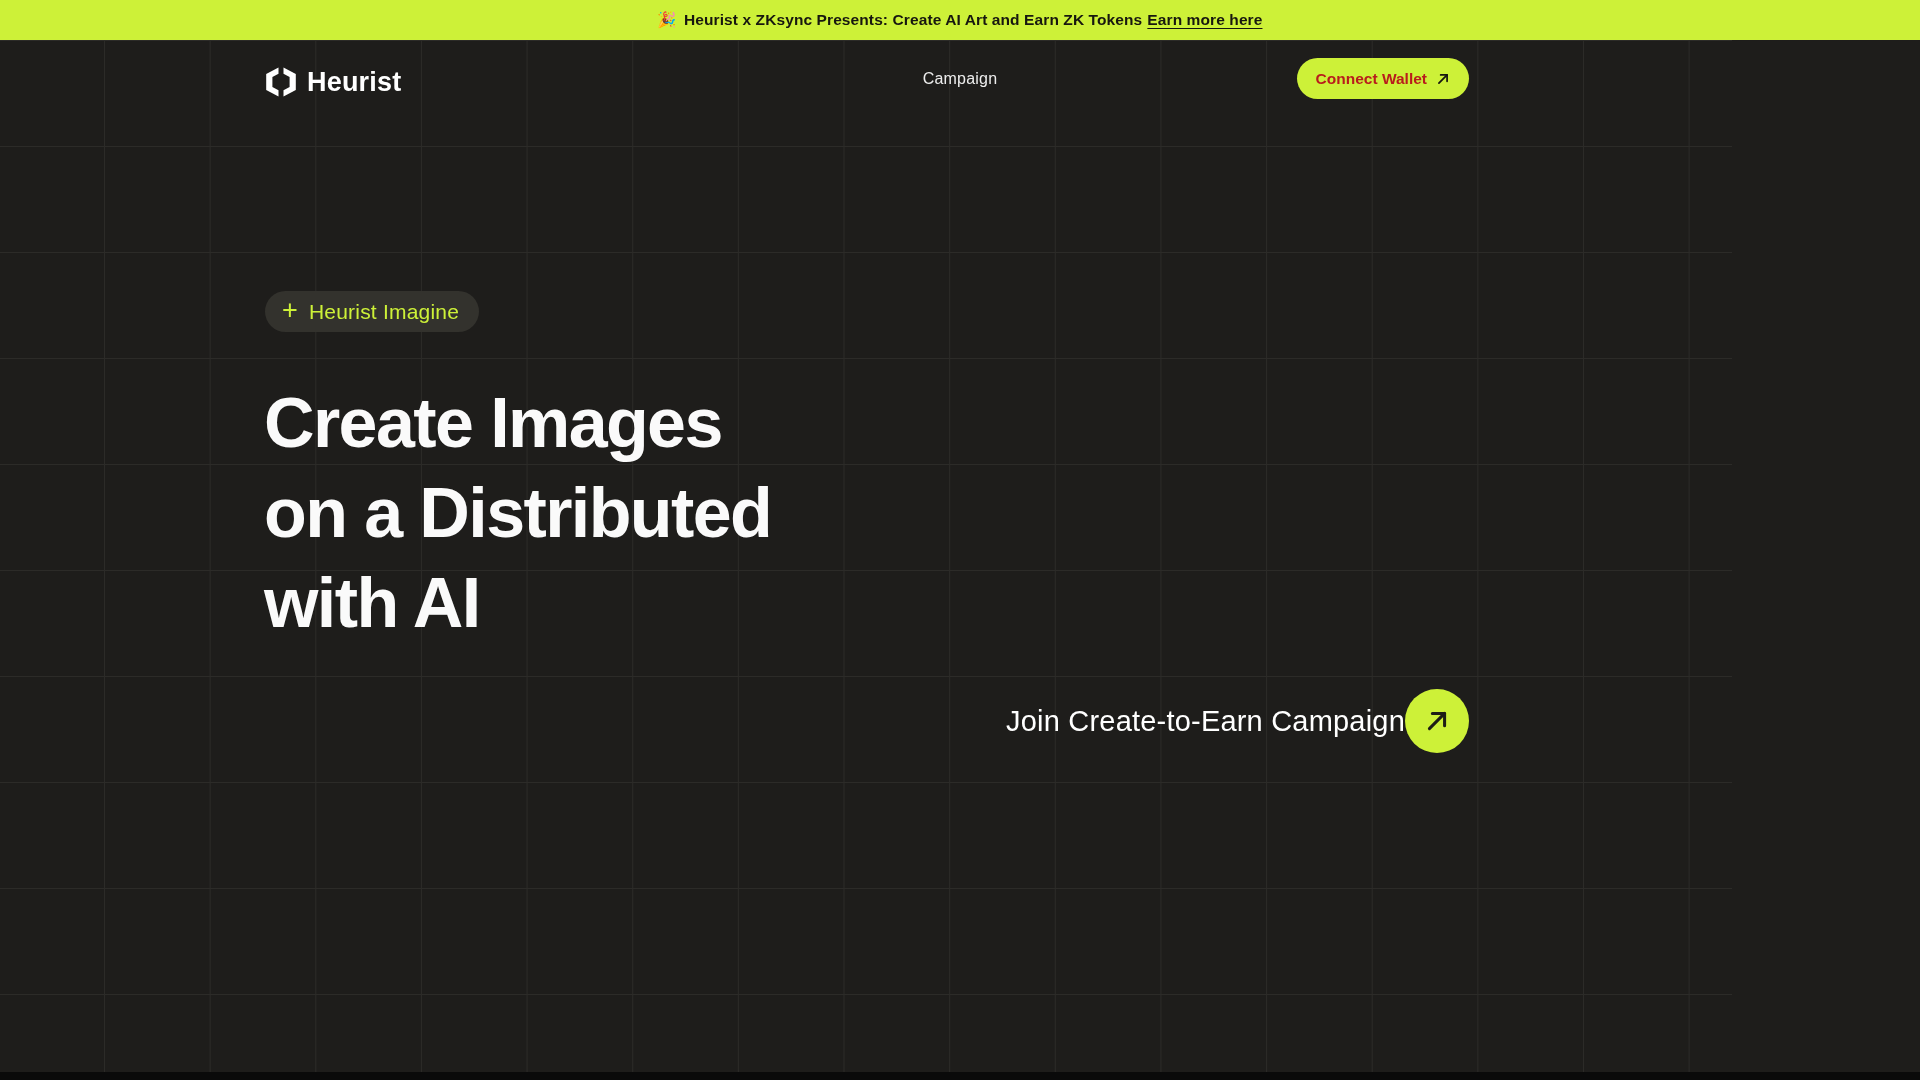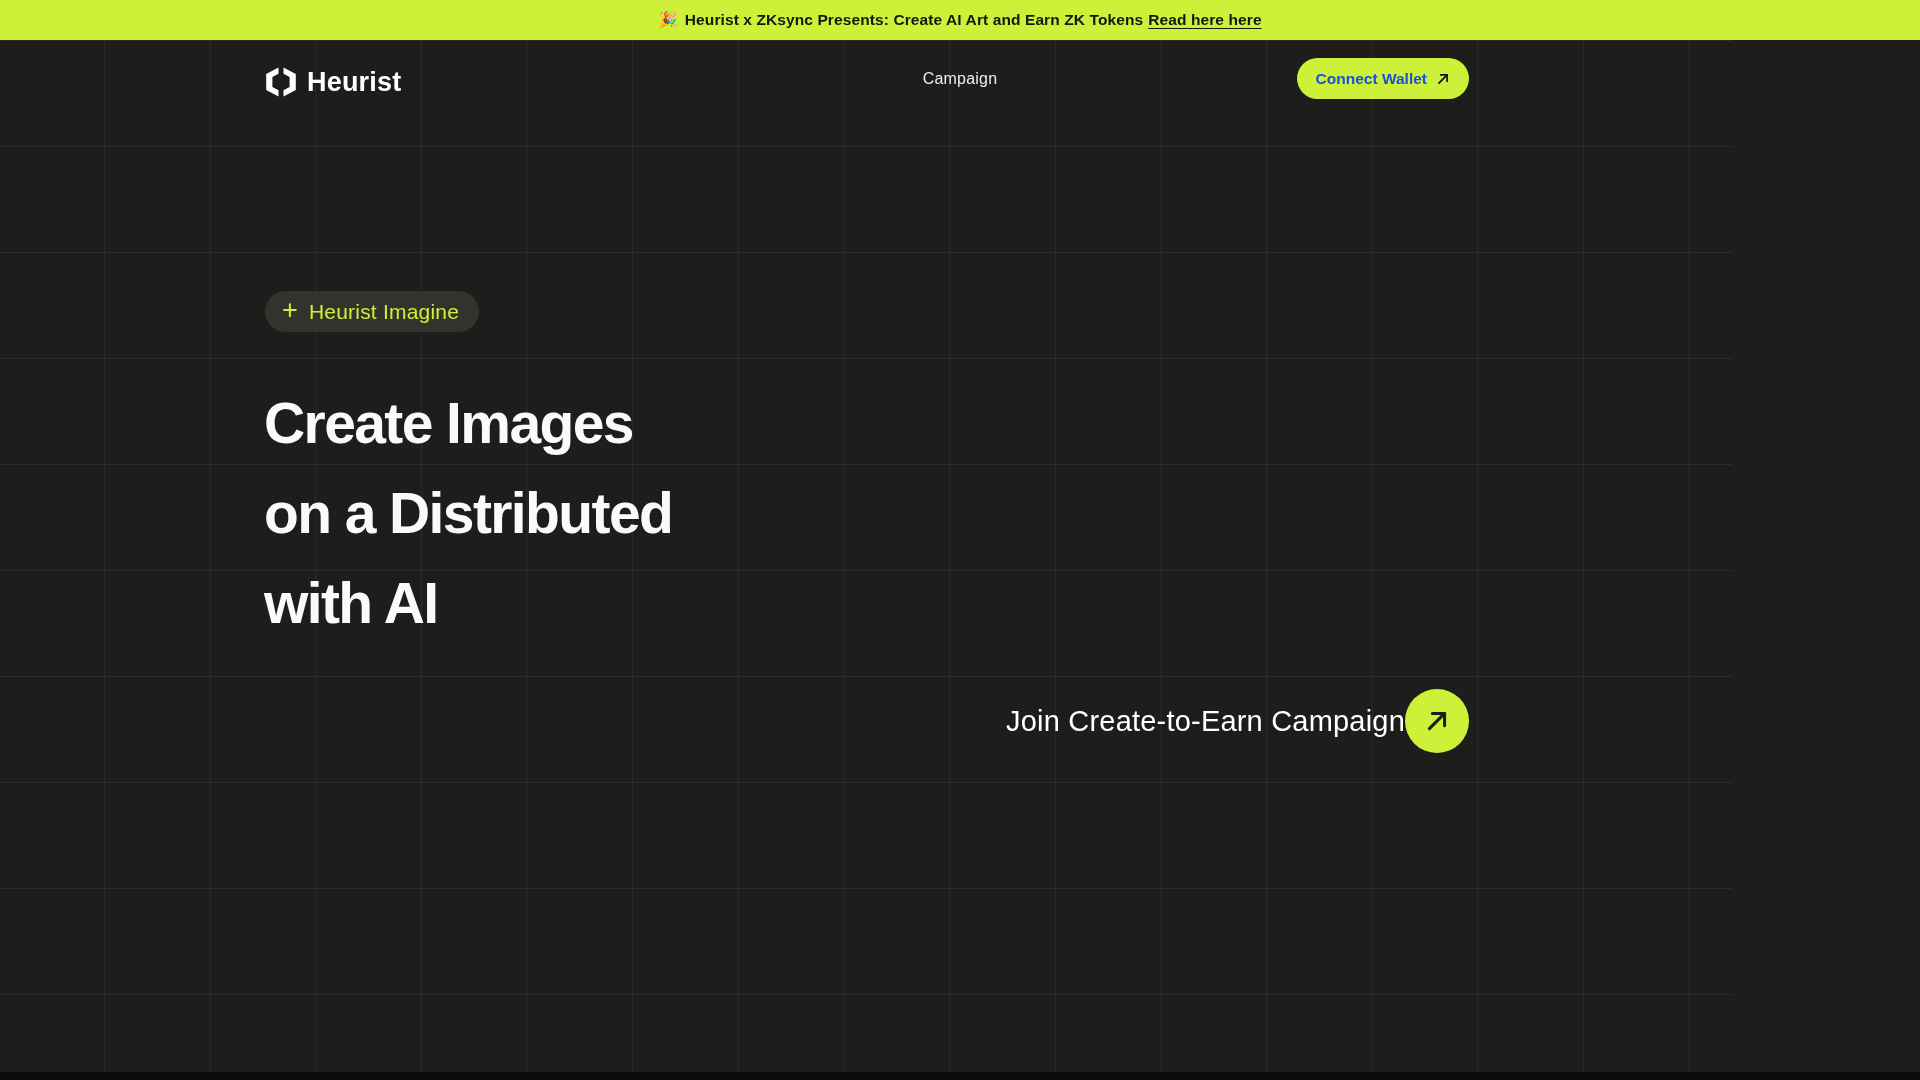--- a/index.html
+++ b/index.html
@@ -62,35 +62,35 @@
   }
   .nav a{
     color:var(--nav-text);font-size:16px;font-weight:400;
     text-decoration:none;cursor:pointer;letter-spacing:.2px;
   }
   .connect-btn{
     position:absolute;top:18px;right:263px;height:41px;
     display:inline-flex;align-items:center;gap:9px;
     background:var(--accent);border:none;border-radius:21px;
     padding:0 19px;cursor:pointer;
-    font-family:inherit;font-size:15.5px;font-weight:700;color:#1d4ed8;
+    font-family:inherit;font-size:15.5px;font-weight:700;color:#b91c1c;
   }
   .connect-btn svg{display:block;}
 
   
   .badge{
     position:absolute;left:265px;top:251px;height:41px;
     display:inline-flex;align-items:center;gap:11px;
     background:var(--badge-bg);border-radius:21px;padding:0 20px 0 17px;
     color:var(--accent);font-size:21px;font-weight:400;letter-spacing:.2px;
   }
   .badge .plus{font-size:27px;font-weight:300;line-height:1;margin-top:-3px;}
   h1{
     position:absolute;left:264px;top:338px;
-    font-size:57px;line-height:90px;font-weight:700;
+    font-size:70px;line-height:90px;font-weight:700;
     color:var(--heading);letter-spacing:-1.6px;
   }
   .cta{
     position:absolute;top:649px;right:263px;
     display:flex;align-items:center;
     cursor:pointer;
   }
   .cta-label{color:#fff;font-size:29px;font-weight:500;letter-spacing:.2px;}
   .cta-circle{
     width:64px;height:64px;border-radius:50%;
@@ -103,21 +103,21 @@
     position:absolute;left:0;bottom:0;width:1920px;height:8px;
     background:var(--bottom-strip);
   }
 </style>
 </head>
 <body>
 
 <div class="banner">
   <span class="emoji">🎉</span>
   <span>Heurist x ZKsync Presents: Create AI Art and Earn ZK Tokens</span>
-  <a>Read here here</a>
+  <a>Earn more here</a>
 </div>
 
 <div class="page">
 
   <div class="logo">
     <span>
       <svg width="36" height="32" viewBox="0 0 36 32" fill="#ffffff" xmlns="http://www.w3.org/2000/svg">
         <path d="M15.5 1.5 L15.5 7.8 L9.4 11 L9.4 21 L15.5 24.2 L15.5 30.5 L3.2 24 L3.2 8 Z"></path>
         <path d="M20.5 1.5 L20.5 7.8 L26.6 11 L26.6 21 L20.5 24.2 L20.5 30.5 L32.8 24 L32.8 8 Z"></path>
         <path d="M17.2 6.2 L18.8 6.2 L18.8 25.8 L17.2 25.8 Z" opacity="0.0"></path>

